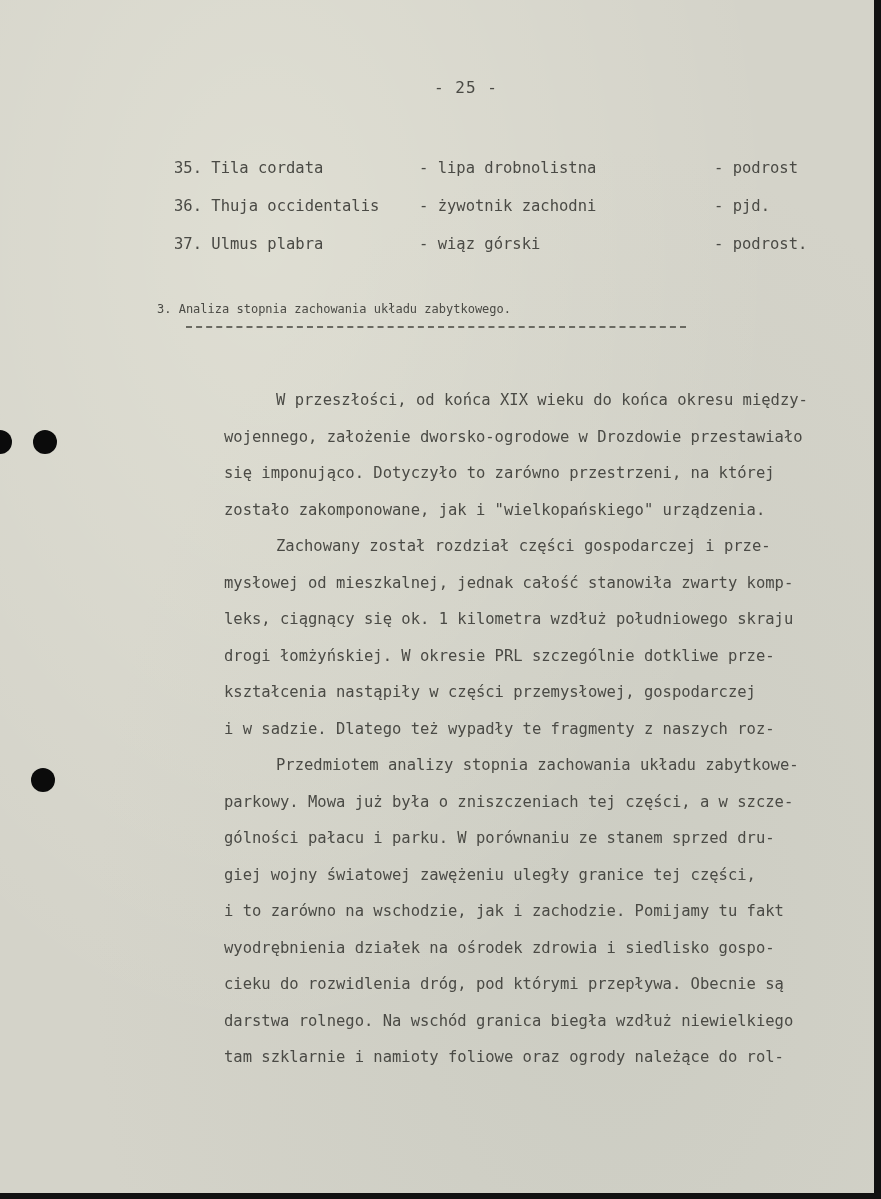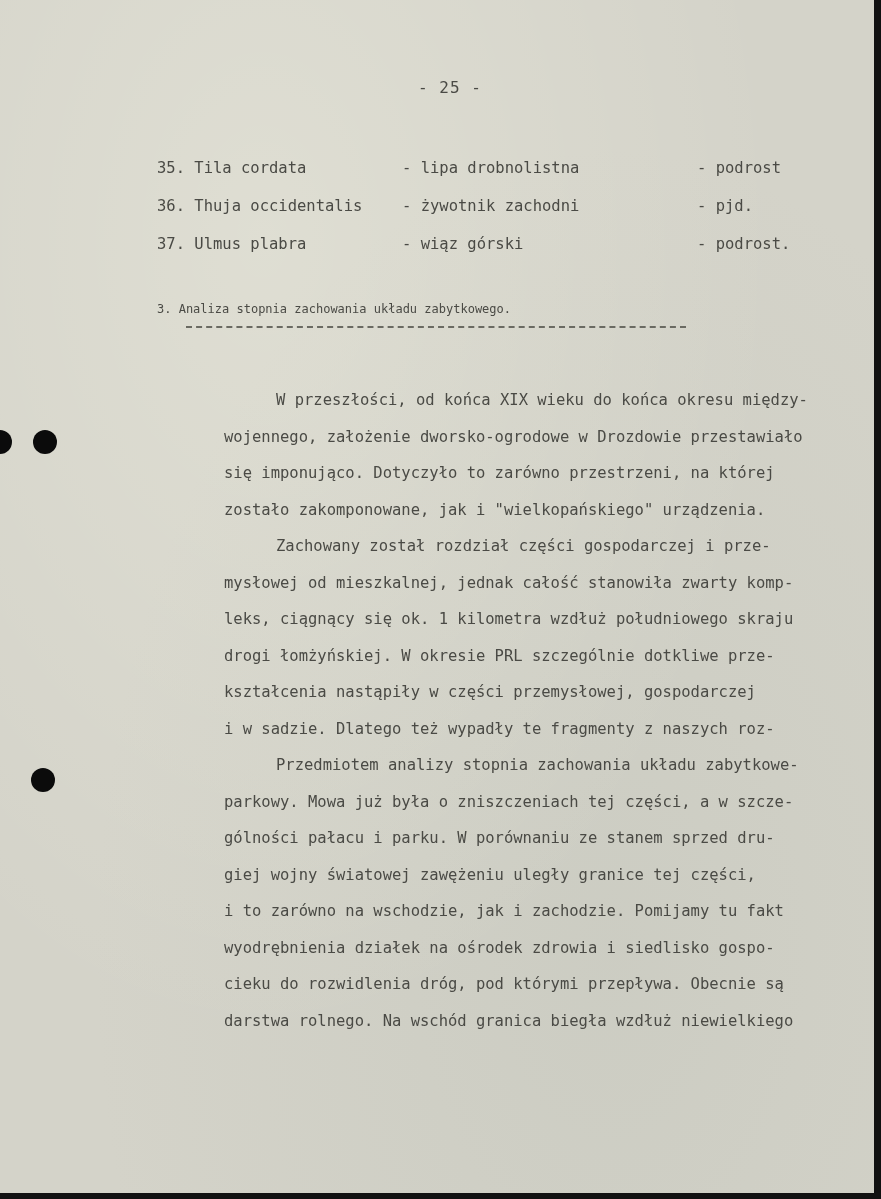--- a/index.html
+++ b/index.html
@@ -15,26 +15,26 @@
         radial-gradient(ellipse at 70% 80%, rgba(180,185,175,0.25), transparent 60%);
       font-family: "DejaVu Sans Mono", "Liberation Mono", monospace;
       color: #4a4a45;
       font-size: 15.5px;
     }
     .hole {
       position: absolute; width: 24px; height: 24px; border-radius: 50%;
       background: #0b0b0b;
     }
     .page-number {
-      position: absolute; left: 390px; top: 78px; width: 120px; text-align: center;
+      position: absolute; left: 406px; top: 78px; width: 120px; text-align: center;
       font-size: 16px; letter-spacing: 1px;
     }
     .species-list { position: absolute; left: 157px; top: 159px; }
     .species-row { height: 38px; position: relative; width: 700px; white-space: pre; }
-    .species-row span { position: absolute; top: 0; }
+    .species-row span { position: absolute; top: 0; margin-left: 17px; }
     .col-latin { left: 0; }
     .col-polish { left: 245px; }
     .col-status { left: 540px; }
     .section-heading {
       position: absolute; left: 157px; top: 302px; white-space: pre; font-size: 12px;
     }
     .heading-underline {
       position: absolute; left: 186px; top: 326px; width: 500px; height: 0;
       border-top: 2px dashed #6a6a62;
     }
@@ -85,14 +85,15 @@
     <div class="line">kształcenia nastąpiły w części przemysłowej, gospodarczej</div>
     <div class="line">i w sadzie. Dlatego też wypadły te fragmenty z naszych roz-</div>
     <div class="line indent">Przedmiotem analizy stopnia zachowania układu zabytkowe-</div>
     <div class="line">parkowy. Mowa już była o zniszczeniach tej części, a w szcze-</div>
     <div class="line">gólności pałacu i parku. W porównaniu ze stanem sprzed dru-</div>
     <div class="line">giej wojny światowej zawężeniu uległy granice tej części,</div>
     <div class="line">i to zarówno na wschodzie, jak i zachodzie. Pomijamy tu fakt</div>
     <div class="line">wyodrębnienia działek na ośrodek zdrowia i siedlisko gospo-</div>
     <div class="line">cieku do rozwidlenia dróg, pod którymi przepływa. Obecnie są</div>
     <div class="line">darstwa rolnego. Na wschód granica biegła wzdłuż niewielkiego</div>
+    <div class="line">tam szklarnie i namioty foliowe oraz ogrody należące do rol-</div>
   </div>
 </div>
 
 </body></html>

